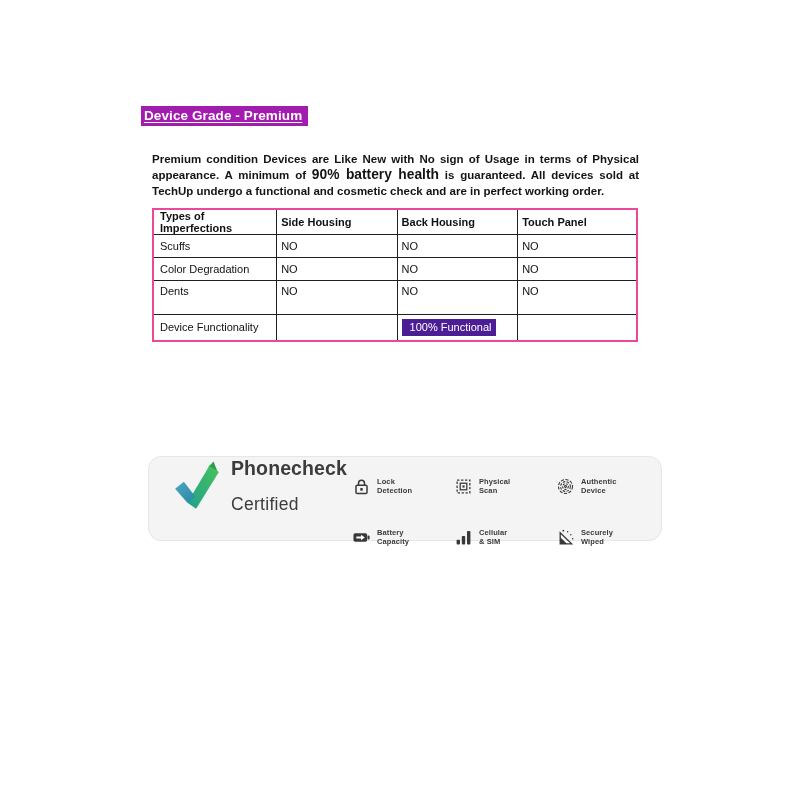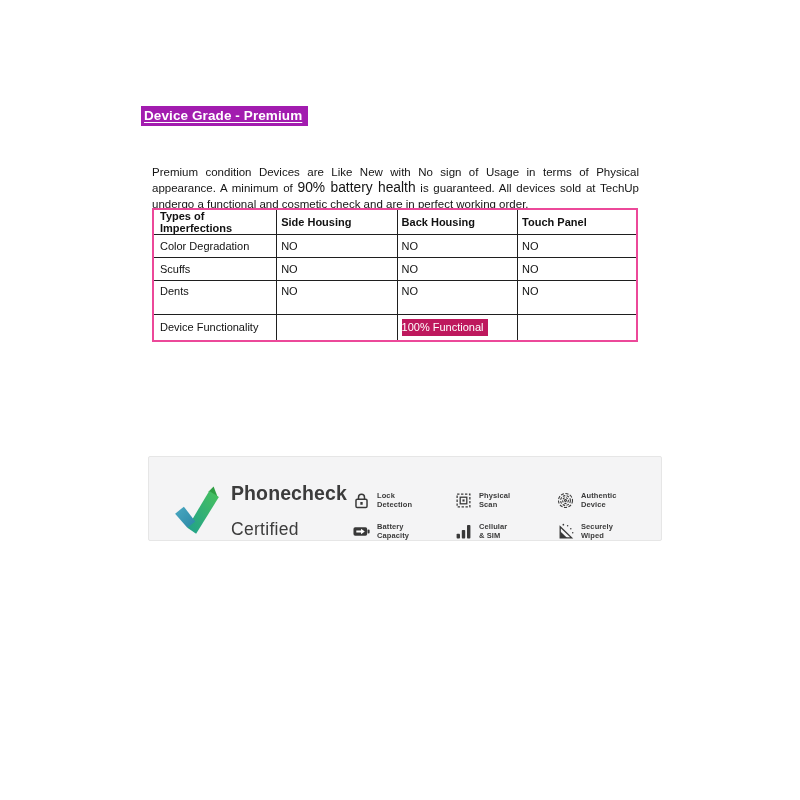--- a/index.html
+++ b/index.html
@@ -21,24 +21,24 @@
     font-weight: bold;
     padding: 2px 6px 3px 3px;
     text-decoration: underline;
     text-underline-offset: 2px;
     letter-spacing: 0.1px;
   }
 
   
   .intro {
     position: absolute;
-    left: 152px; top: 164px;
+    left: 152px; top: 151px;
     width: 487px;
     font-size: 11.5px;
-    font-weight: normal;
+    font-weight: bold;
     line-height: 16px;
     text-align: justify;
     color: #141414;
   }
   .intro .big { font-size: 13.8px; }
 
   
   table.grade-table {
     position: absolute;
     left: 152px; top: 208px;
@@ -57,55 +57,56 @@
   table.grade-table th { font-weight: bold; }
   table.grade-table th:first-child,
   table.grade-table td:first-child { text-align: left; padding-left: 6px; width: 124px; }
   table.grade-table col.c2 { width: 121px; }
   table.grade-table col.c3 { width: 121px; }
   table.grade-table col.c4 { width: 120px; }
   tr.row-tall td { height: 34px; vertical-align: top; padding-top: 4px; }
   tr.row-func td { height: 26px; }
   .cell-highlight {
     display: inline-block;
-    background: #be185d;
+    background: #4c1d95;
     color: #ffffff;
-    padding: 2px 4px 3px 0;
+    padding: 2px 4px 3px 8px;
     font-size: 11px;
   }
 
   
   .cert-box {
     position: absolute;
     left: 148px; top: 456px;
     width: 514px; height: 85px;
     background: #f4f4f5;
     border: 1px solid #e6e6e6;
-    border-radius: 2px;
+    border-radius: 13px;
     display: flex;
-    align-items: flex-end;
+    align-items: flex-start;
   }
   .logo-group { display: flex; align-items: center; margin-left: 20px; }
   .logo-check { width: 56px; height: 56px; flex: 0 0 auto; }
   .logo-text { margin-left: 6px; color: #3c3c3c; }
   .logo-brand { font-size: 19.5px; font-weight: bold; letter-spacing: 0.1px; }
   .logo-sub { font-size: 17.5px; font-weight: normal; margin-top: 14px; letter-spacing: 0.3px; }
 
   .features-grid {
     margin-left: auto;
     margin-right: 26px;
     display: grid;
     grid-template-columns: repeat(3, auto);
     column-gap: 24px;
     row-gap: 13px;
   }
   .feature {
     display: flex;
     align-items: center;
     width: 78px;
+    margin-top: 20px;
   }
   .feature .ficon { width: 17px; height: 17px; flex: 0 0 auto; display: flex; align-items: center; justify-content: center; }
   .feature .flabel {
     margin-left: 7px;
     font-size: 7.5px;
     font-weight: bold;
     line-height: 9px;
     color: #3a3a3a;
     letter-spacing: 0.1px;
   }
@@ -126,27 +127,27 @@
       <col class="c4">
     </colgroup>
   <tbody>
       <tr>
     <th>Types of Imperfections</th>
     <th>Side Housing</th>
     <th>Back Housing</th>
     <th>Touch Panel</th>
   </tr>
   <tr>
+    <td>Scuffs</td>
+    <td>NO</td>
+    <td>NO</td>
+    <td>NO</td>
+  </tr>
+  <tr>
     <td>Color Degradation</td>
-    <td>NO</td>
-    <td>NO</td>
-    <td>NO</td>
-  </tr>
-  <tr>
-    <td>Scuffs</td>
     <td>NO</td>
     <td>NO</td>
     <td>NO</td>
   </tr>
   <tr class="row-tall">
     <td>Dents</td>
     <td>NO</td>
     <td>NO</td>
     <td>NO</td>
   </tr>

